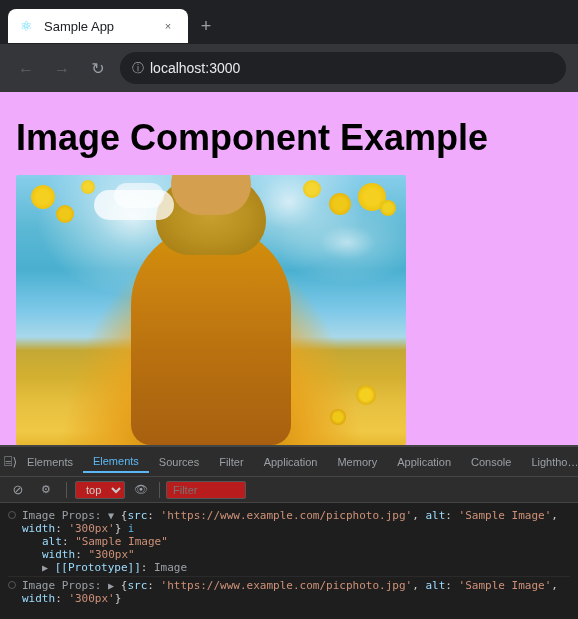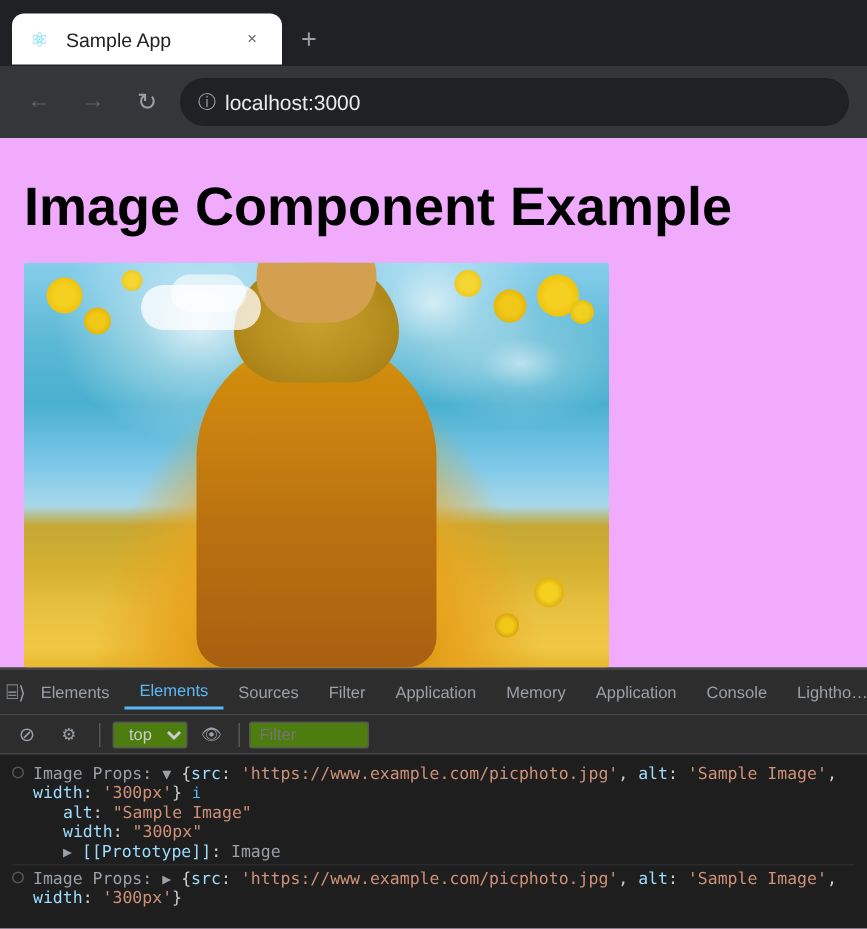--- a/index.html
+++ b/index.html
@@ -254,21 +254,21 @@
       display: flex;
       align-items: center;
       background: #2d2d2d;
       height: 26px;
       border-bottom: 1px solid #444;
       padding: 0 6px;
       gap: 4px;
     }
 
     .devtools-filter {
-      background: #4d7c0f;
+      background: #b91c1c;
       border: 1px solid #555;
       border-radius: 2px;
       color: #ccc;
       font-size: 11px;
       padding: 1px 6px;
       height: 18px;
       outline: none;
     }
 
     .devtools-content {

